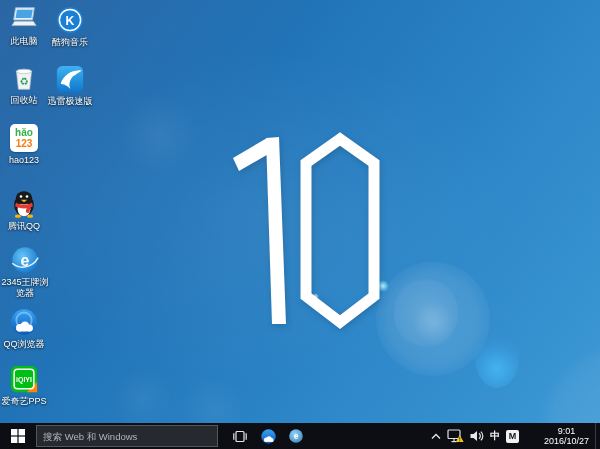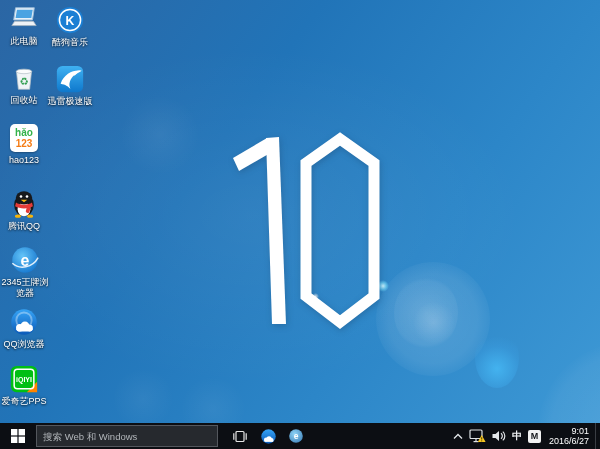--- a/index.html
+++ b/index.html
@@ -34,21 +34,21 @@
   #search-box input{background:transparent;border:none;outline:none;width:100%;
     font-size:9.5px;color:#c6cacd;font-family:"Liberation Sans",sans-serif;}
   #search-box input::placeholder{color:#b2b6ba;opacity:1;}
   .tb-ico{width:28px;height:26px;display:flex;align-items:center;justify-content:center;}
   #tray{margin-left:auto;display:flex;align-items:center;height:26px;}
   .tray-ico{height:26px;display:flex;align-items:center;justify-content:center;padding:0 3px;}
   #ime-mode{color:#f0f2f4;font-size:10px;font-weight:bold;}
   #ime-box{width:13px;height:13px;background:#f2f2f2;border-radius:2px;display:flex;
     align-items:center;justify-content:center;}
   #ime-box span{color:#14161a;font-size:9px;font-weight:bold;line-height:9px;}
-  #clock{color:#fff;font-size:9px;line-height:10px;text-align:right;margin:0 6px 0 5px;}
+  #clock{color:#fff;font-size:9px;line-height:10px;text-align:center;margin:0 6px 0 22px;}
   #show-desktop{width:4px;height:26px;border-left:1px solid #3a3d43;}
 </style>
 </head>
 <body>
 
 <div id="screen">
 
   <div class="bokeh" style="left:120px;top:95px;width:80px;height:80px;background:radial-gradient(circle,rgba(255,255,255,.06),transparent 70%);"></div>
   <div class="bokeh" style="left:376px;top:262px;width:114px;height:114px;background:radial-gradient(circle,rgba(255,255,255,.15) 0%,rgba(255,255,255,.10) 55%,rgba(255,255,255,.04) 70%,transparent 74%);"></div>
   <div class="bokeh" style="left:394px;top:276px;width:64px;height:74px;background:radial-gradient(circle,rgba(255,255,255,.13),rgba(255,255,255,.05) 65%,transparent 72%);"></div>
@@ -273,19 +273,19 @@
       <div class="tray-ico">
         <span id="ime-mode">中</span>
       </div>
       <div class="tray-ico">
         <div id="ime-box">
           <span>M</span>
         </div>
       </div>
       <div id="clock">
         <div>9:01</div>
-        <div>2016/6/27</div>
+        <div>2016/10/27</div>
       </div>
       <div id="show-desktop"></div>
     </div>
   </div>
 
 </div>
 
 </body></html>

